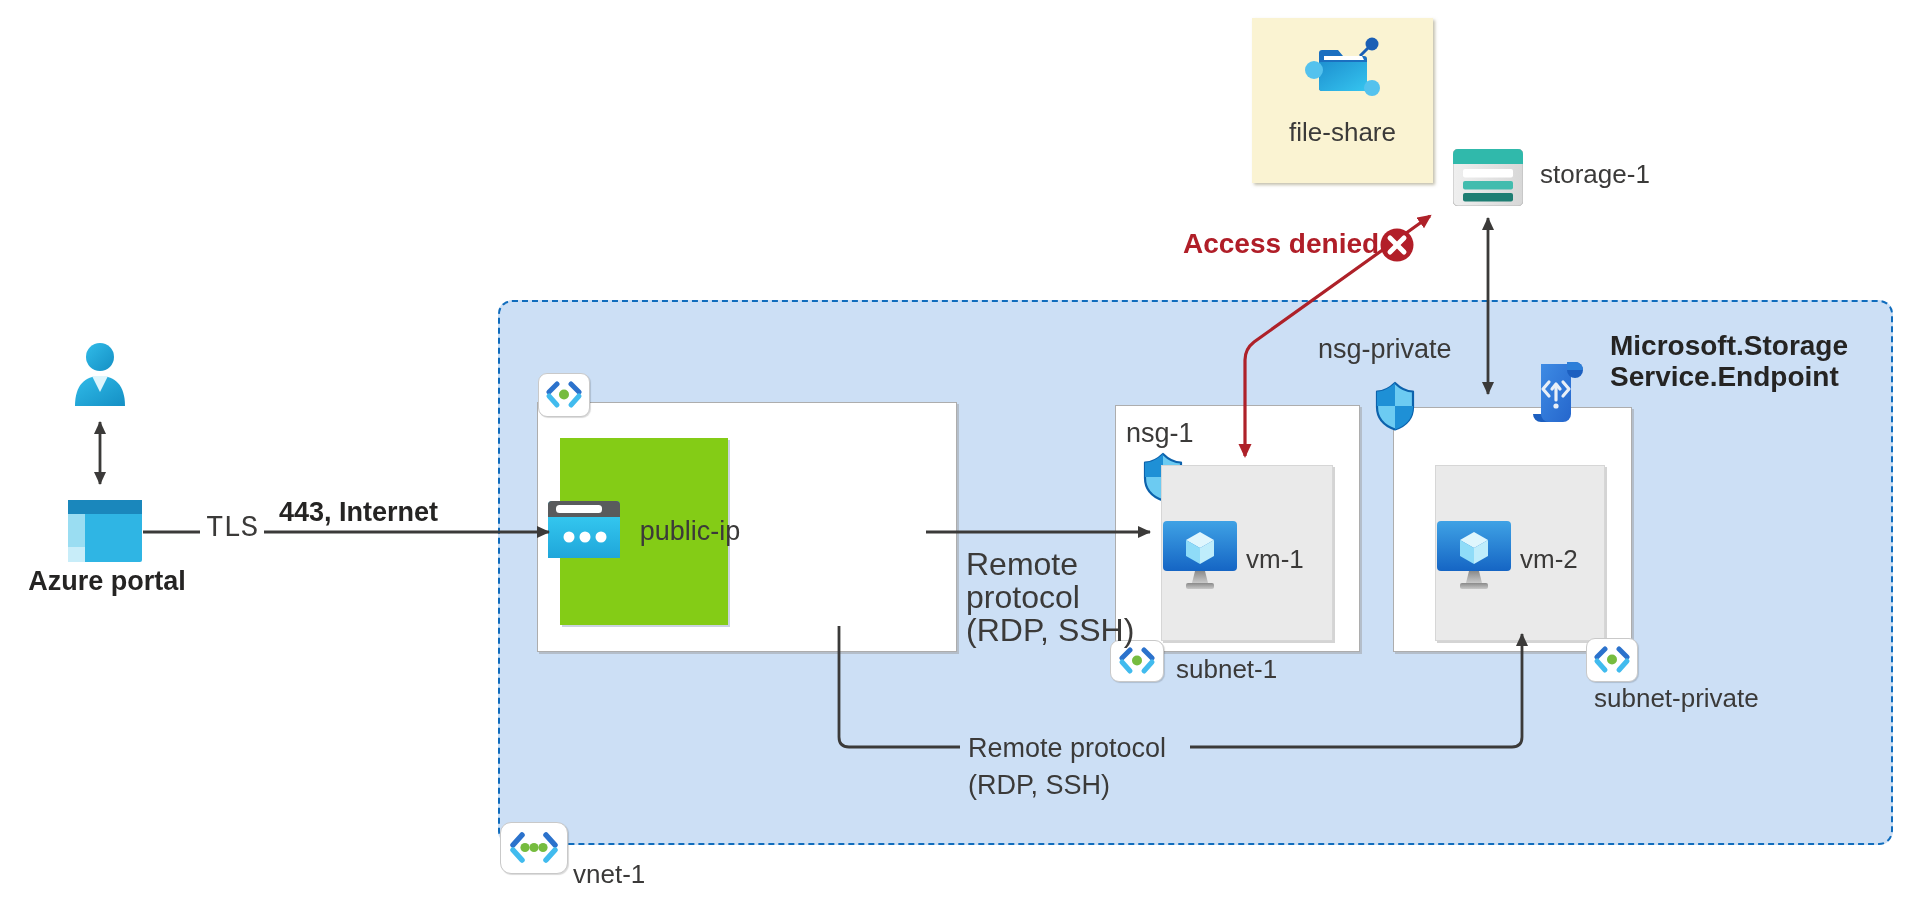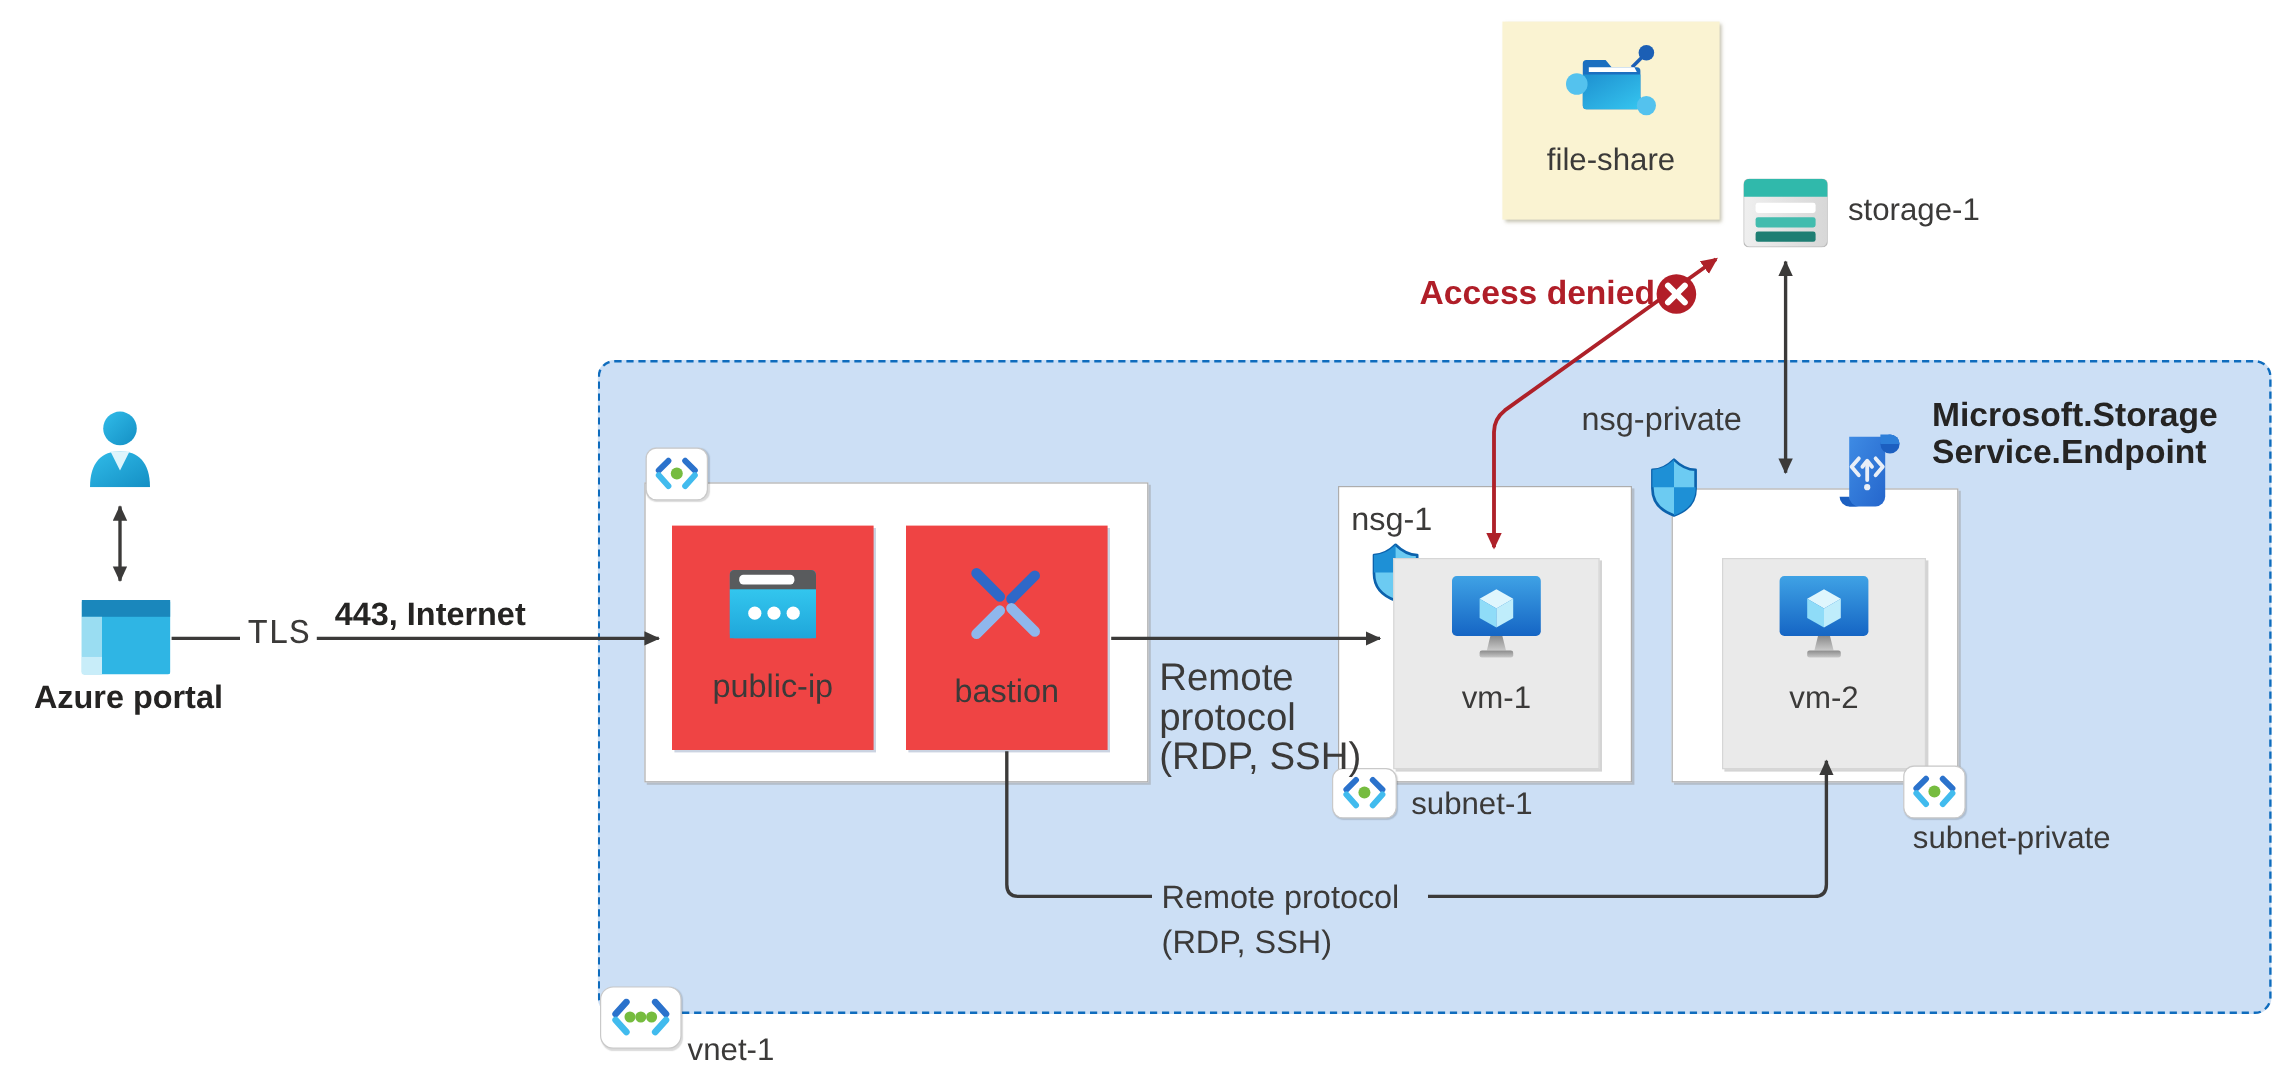--- a/index.html
+++ b/index.html
@@ -4,24 +4,24 @@
 <style>
   html,body{margin:0;padding:0;background:#fff;}
   .canvas{position:relative;width:1911px;height:907px;background:#fff;overflow:hidden;
           font-family:"Liberation Sans",sans-serif;color:#3B3A39;}
   .abs{position:absolute;}
   .lbl{font-size:26px;line-height:1.15;color:#3B3A39;white-space:nowrap;}
   .lbl-b{font-size:27px;font-weight:bold;color:#252423;white-space:nowrap;}
   .vnet{left:498px;top:300px;width:1391px;height:541px;background:#CCDFF5;
         border:2px dashed #0F6CBD;border-radius:14px;}
   .subnet-box{background:#FFFFFF;border:1px solid #ADADAD;box-shadow:2px 2px 0 rgba(150,150,150,.45);}
-  .res-box{background:#ef4444;box-shadow:2px 2px 0 rgba(160,175,200,.55);
-           display:flex;flex-direction:column;align-items:center;justify-content:center;gap:20px;}
+  .res-box{background:#84cc16;box-shadow:2px 2px 0 rgba(160,175,200,.55);
+           display:flex;flex-direction:row;align-items:center;justify-content:center;gap:20px;}
   .vm-box{background:#EAEAEA;border:1px solid #D6D6D6;box-shadow:2px 2px 0 rgba(170,170,170,.5);
-          display:flex;flex-direction:column;align-items:center;justify-content:flex-start;padding-top:14px;gap:8px;}
+          display:flex;flex-direction:row;align-items:center;justify-content:flex-start;padding-top:14px;gap:8px;}
   .fileshare{left:1252px;top:18px;width:181px;height:147px;background:#FAF3D2;
              box-shadow:2px 2px 3px rgba(170,165,140,.7);
              display:flex;flex-direction:column;align-items:center;justify-content:flex-start;padding-top:18px;gap:12px;}
   .chip{background:#fff;border:1px solid #C9C9C9;border-radius:9px;box-shadow:1px 1px 1px rgba(0,0,0,.15);
         display:flex;align-items:center;justify-content:center;}
   .red{color:#B01E28;}
   svg.overlay{position:absolute;left:0;top:0;pointer-events:none;}
 </style>
 </head>
 <body>
@@ -55,31 +55,20 @@
             <linearGradient id="pipg" x1="0" y1="0" x2="0" y2="1">
           <stop offset="0" stop-color="#33C6EE"></stop>
               <stop offset="1" stop-color="#1FA6DA"></stop>
         </linearGradient>
           </defs>
       </svg>
     </span>
     <span class="lbl" style="font-size:27px;">public-ip</span>
   </div>
 
-  <div class="abs res-box" style="left:755px;top:438px;width:168px;height:187px;">
-    <span>
-      <svg width="70" height="66" viewBox="0 0 72 68">
-        <line x1="10" y1="8" x2="30" y2="28" stroke="#2E68C8" stroke-width="9" stroke-linecap="round"></line>
-        <line x1="10" y1="60" x2="30" y2="40" stroke="#8FB7EC" stroke-width="9" stroke-linecap="round"></line>
-        <line x1="60" y1="10" x2="40" y2="30" stroke="#2E68C8" stroke-width="9" stroke-linecap="round"></line>
-        <line x1="60" y1="58" x2="40" y2="38" stroke="#8FB7EC" stroke-width="9" stroke-linecap="round"></line>
-      </svg>
-    </span>
-    <span class="lbl" style="font-size:27px;">bastion</span>
-  </div>
 
   <div class="abs subnet-box" style="left:1115px;top:405px;width:243px;height:245px;"></div>
   <div class="abs lbl" style="left:1126px;top:418px;font-size:27px;">nsg-1</div>
   <div class="abs" style="left:1142px;top:452px;">
     <svg width="42" height="50" viewBox="0 0 42 50">
       <path d="M21,2 C27,8 34,10.5 39,10.5 V26 C39,38 31,45 21,48.5 C11,45 3,38 3,26 V10.5 C8,10.5 15,8 21,2 Z" fill="#6CCBF2" stroke="#0C62AC" stroke-width="2.2" stroke-linejoin="round"></path>
       <path d="M21,2 C15,8 8,10.5 3,10.5 V25 H21 Z" fill="#1E90D6"></path>
       <path d="M21,25 H39 V26 C39,38 31,45 21,48.5 Z" fill="#1E90D6"></path>
     </svg>
   </div>

